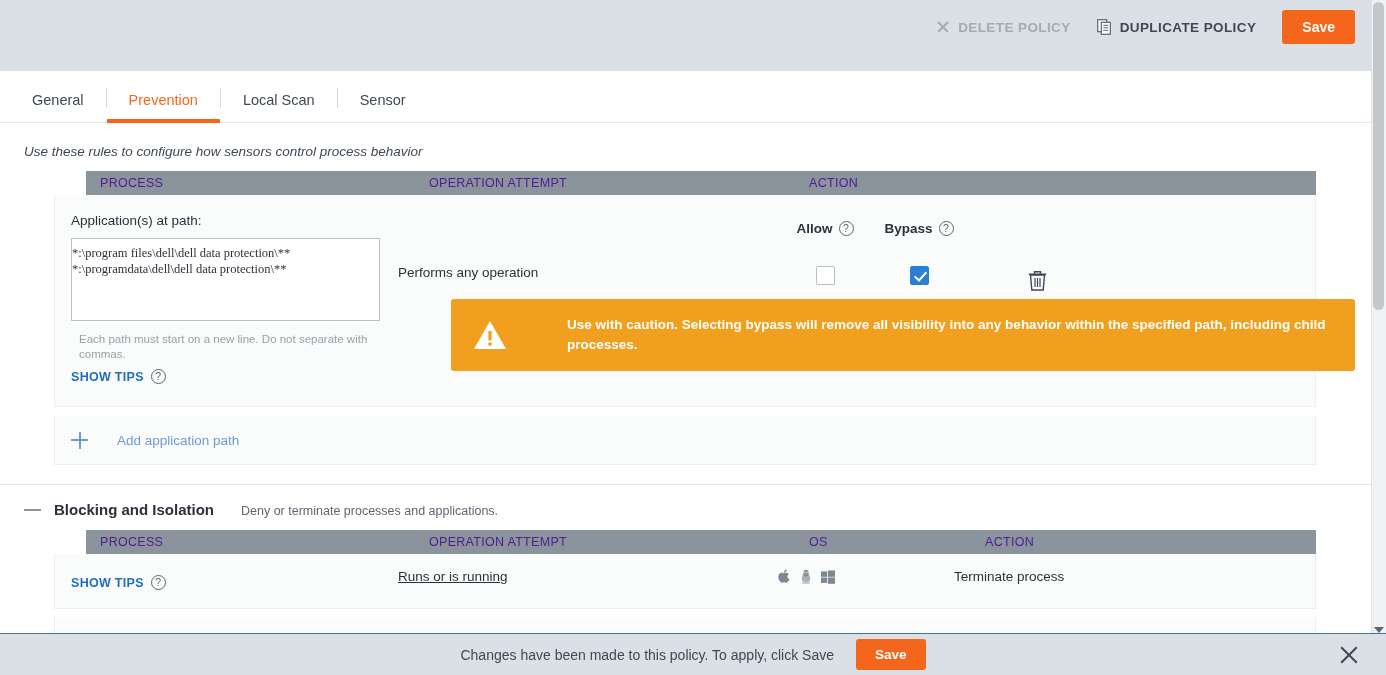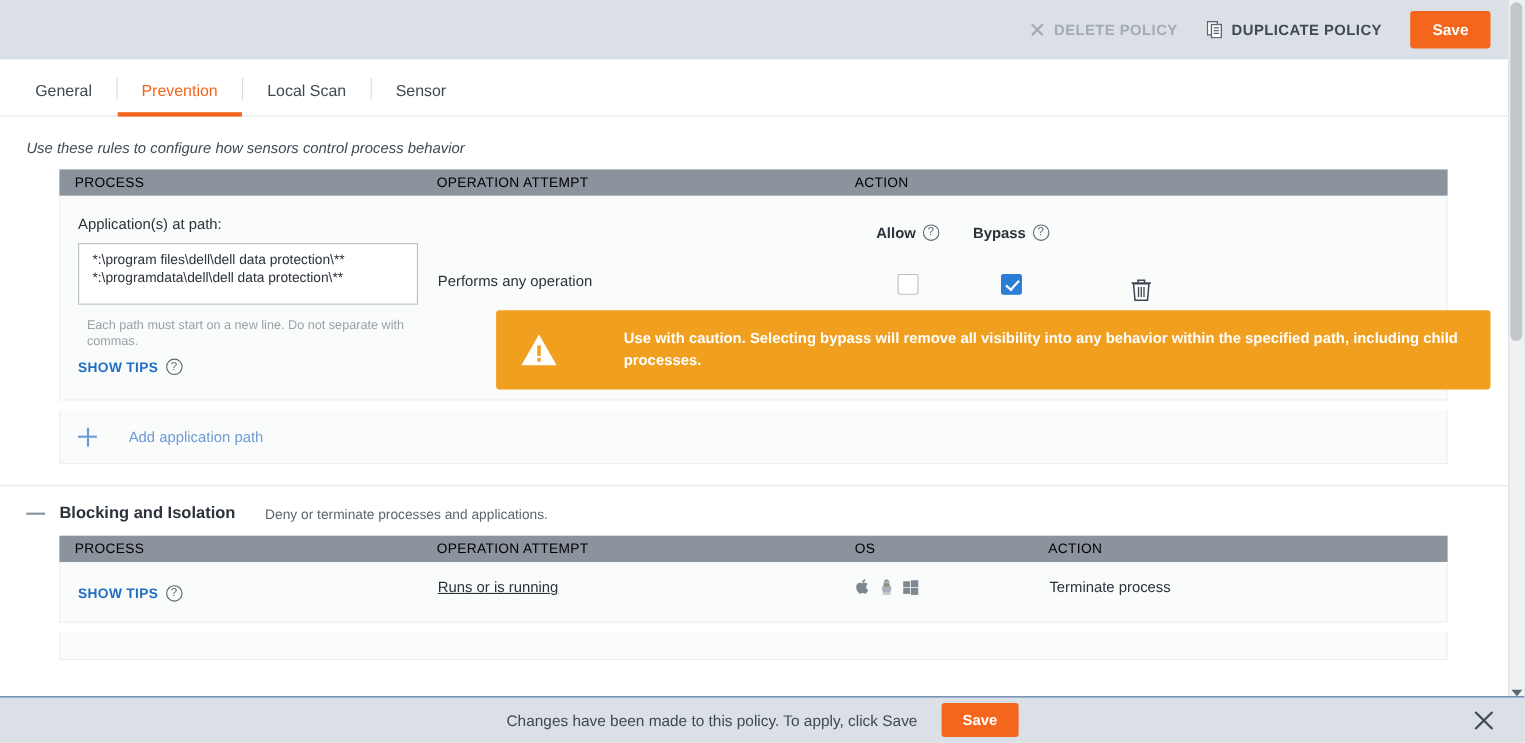--- a/index.html
+++ b/index.html
@@ -34,21 +34,21 @@
   .x-icon::after  { transform: rotate(-45deg); }
   .save-btn {
     margin-left: 26px; background: #f4661b; color: #fff; border: none;
     font-family: "Liberation Sans", sans-serif;
     font-size: 14px; font-weight: bold; border-radius: 3px;
     padding: 9px 20px; cursor: pointer;
   }
 
   
   .panel {
-    position: absolute; left: 0; top: 54px; width: 1371px; height: 585px;
+    position: absolute; left: 0; top: 71px; width: 1371px; height: 585px;
     background: #fff; overflow: hidden;
   }
 
   
   .tabs {
     height: 52px; display: flex; align-items: flex-end;
     border-bottom: 1px solid #e3e6ea; padding-left: 10px;
   }
   .tab {
     position: relative; font-size: 14.5px; color: #3f4854;
@@ -71,40 +71,40 @@
   .minus {
     width: 17px; height: 2px; background: #8b939c; margin-right: 13px;
     flex: 0 0 17px;
   }
   .sec-title { font-size: 15px; font-weight: bold; color: #2b323b; }
   .sec-desc { font-size: 12.5px; color: #5d6670; margin-left: 27px; padding-top: 2px; }
 
   
   .table { margin: 12px 0 0 54px; width: 1262px; }
   .thead {
-    background: #8b939c; color: #000000; height: 24px;
+    background: #8b939c; color: #4c1d95; height: 24px;
     display: flex; align-items: center;
-    font-size: 12.5px; letter-spacing: .3px;
+    font-size: 12.5px; letter-spacing: .3px; margin-left: 32px;
   }
   .th-process { width: 343px; padding-left: 14px; }
   .th-op { width: 380px; }
   .th-os { width: 176px; }
   .th-action { flex: 1; }
 
   .row-perm {
     background: #fafbfb; border: 1px solid #eceef0; border-top: none;
     display: flex; padding: 18px 0 22px 0; position: relative;
   }
   .col-process { width: 343px; padding-left: 16px; }
   .lbl-path { font-size: 13.5px; color: #2b323b; margin-bottom: 10px; }
   .path-box {
-    width: 309px; height: 56px; border: 1px solid #b9bfc6; background: #fff;
-    font-family: Liberation Sans, sans-serif;
+    width: 309px; height: 83px; border: 1px solid #b9bfc6; background: #fff;
+    font-family: Liberation Serif, serif;
     font-size: 12.5px; color: #2b323b; line-height: 15.5px;
-    padding: 7px 12px; resize: none; overflow: hidden;
+    padding: 7px 0; resize: none; overflow: hidden;
   }
   .hint { font-size: 11.5px; color: #9aa1a9; line-height: 15px; margin-top: 7px; width: 300px; padding-left: 8px;}
   .show-tips {
     margin-top: 7px; display: flex; align-items: center; gap: 7px;
     font-size: 12.5px; font-weight: bold; color: #1f6ec2;
     letter-spacing: .3px; cursor: pointer; padding-left: 0;
   }
   .qmark {
     width: 15px; height: 15px; border-radius: 50%; border: 1.3px solid #5d6670;
     color: #5d6670; font-size: 10.5px; font-weight: normal;

